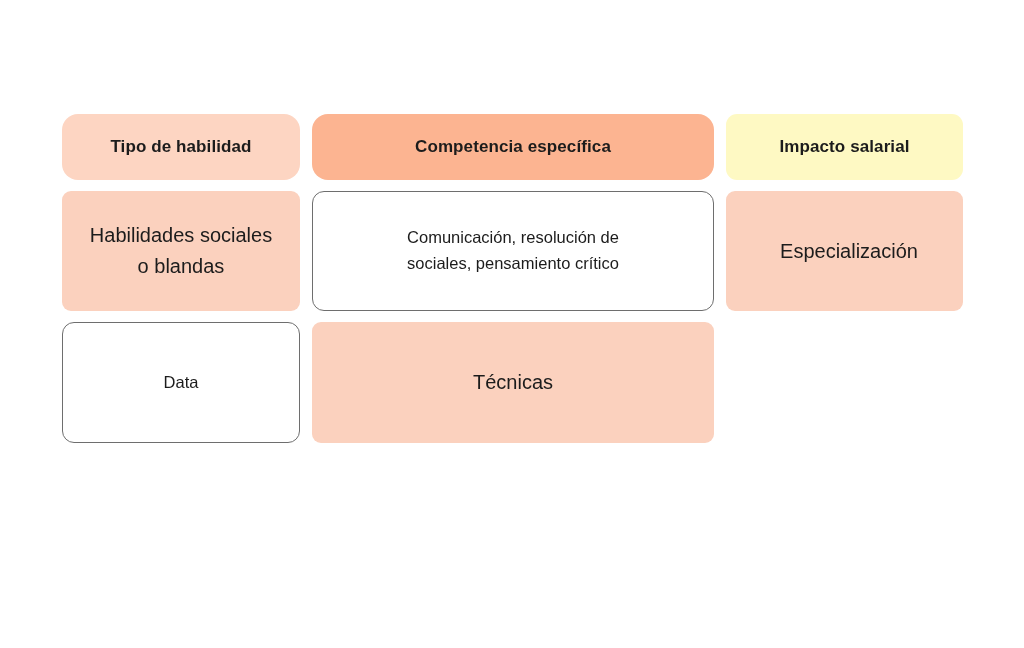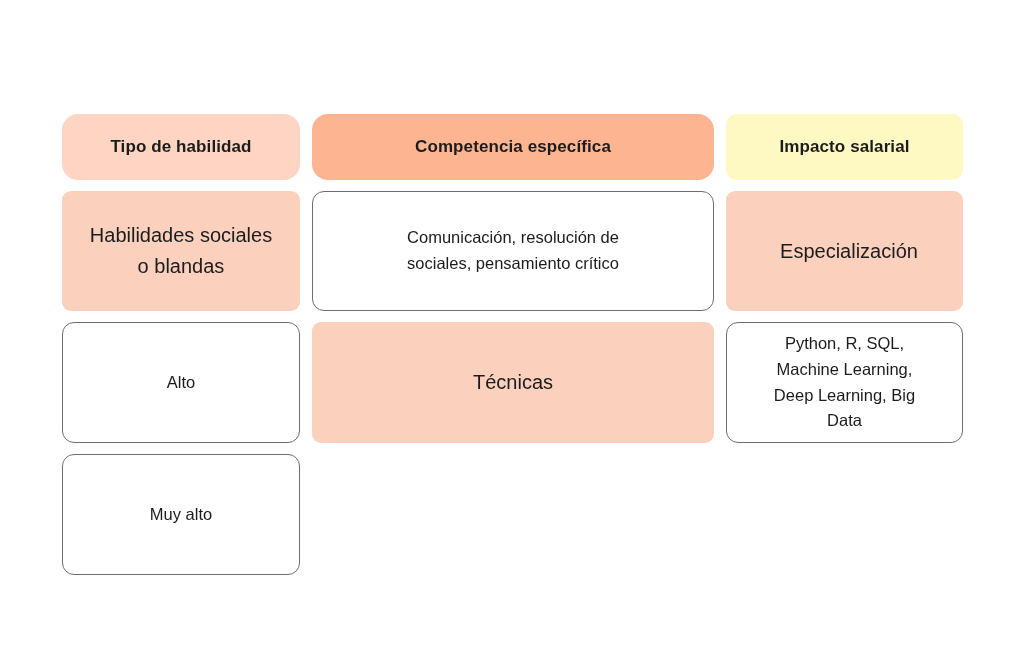--- a/index.html
+++ b/index.html
@@ -71,21 +71,18 @@
     <div class="cell header" style="background: rgb(253, 213, 194);">Tipo de habilidad</div>
     <div class="cell header" style="background: rgb(252, 180, 145);">Competencia específica</div>
     <div class="cell header" style="background: #fef9c3; border-radius: 11px;">Impacto salarial</div>
 
     <div class="cell label-cell" style="background: rgb(251, 209, 190);">Habilidades sociales
 o blandas</div>
     <div class="cell value-cell">Comunicación, resolución de
 sociales, pensamiento crítico</div>
 
     <div class="cell label-cell" style="background: rgb(251, 209, 190); padding-left: 29px;">Especialización</div>
-    <div class="cell value-cell">Alto</div>
+    <div class="cell value-cell">Data</div>
 
     <div class="cell label-cell" style="background: rgb(251, 209, 190);">Técnicas</div>
-    <div class="cell value-cell">Python, R, SQL, Machine Learning,
-Deep Learning, Big Data</div>
-    <div class="cell value-cell">Muy alto</div>
 
   </div>
 </div>
 
 </body></html>

